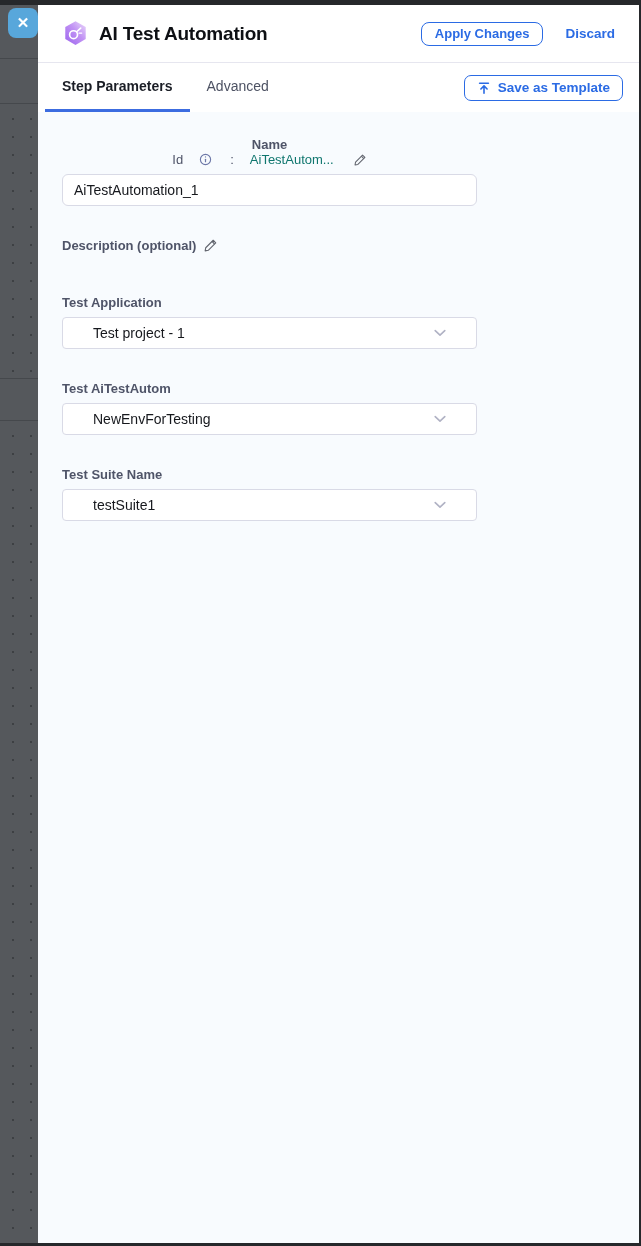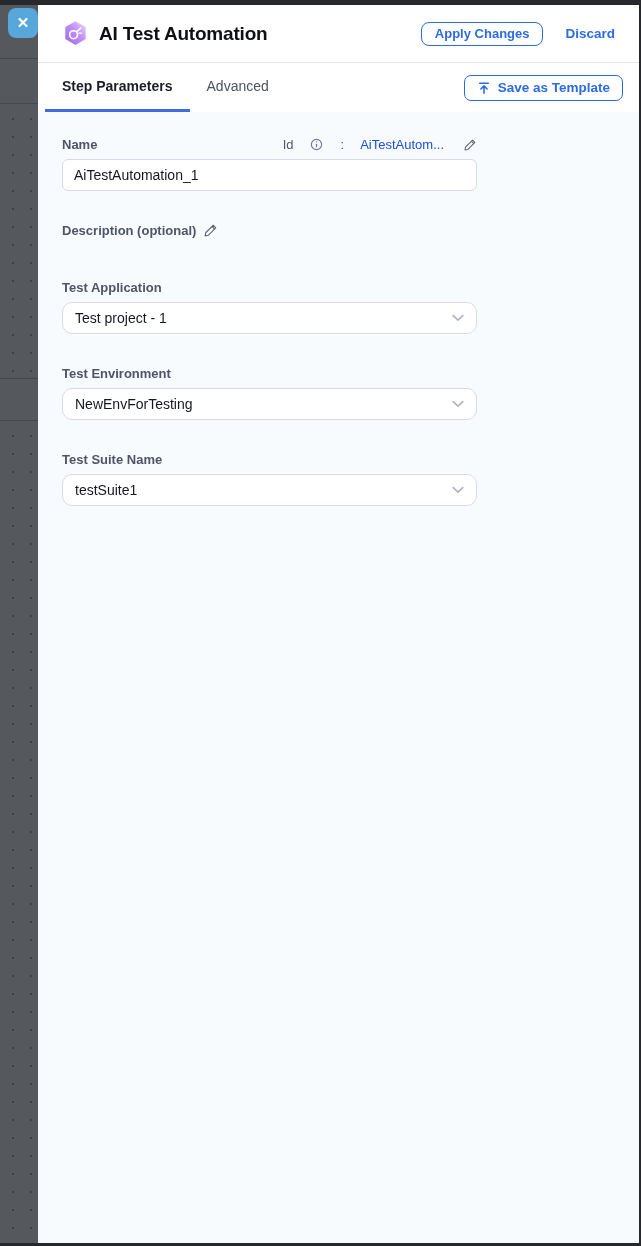--- a/index.html
+++ b/index.html
@@ -104,29 +104,30 @@
   
   .form-area {
     flex: 1; background: #f8fbfe;
     padding: 25px 24px 0 24px;
   }
   .form-content { width: 415px; }
 
   .name-row {
     display: flex; align-items: center; justify-content: space-between;
     margin-bottom: 7px;
+    flex-direction: column;
   }
   .field-label {
     font-size: 13px; font-weight: 600; color: #4f5468;
   }
   .id-row { display: flex; align-items: center; gap: 16px; }
   .id-label { font-size: 13px; color: #4f5468; }
   .id-colon { font-size: 13px; color: #4f5468; margin-left: 2px; }
   .id-value {
-    font-size: 13px; color: #1d4ed8; text-decoration: none; cursor: pointer;
+    font-size: 13px; color: #0f766e; text-decoration: none; cursor: pointer;
   }
   .icon-btn {
     background: none; border: none; padding: 0; cursor: pointer;
     display: inline-flex; align-items: center;
   }
 
   .text-input {
     width: 415px; height: 32px;
     border: 1px solid #d9dae6; border-radius: 6px;
     background: #ffffff; padding: 0 11px;
@@ -137,22 +138,22 @@
 
   .desc-row {
     display: flex; align-items: center; gap: 7px;
     margin-bottom: 42px;
   }
 
   .select-group { margin-bottom: 32px; }
   .select-group .field-label { display: block; margin-bottom: 7px; }
   .select-box {
     width: 415px; height: 32px;
-    border: 1px solid #d9dae6; border-radius: 10px;
-    background: #ffffff; padding: 0 12px;
+    border: 1px solid #d9dae6; border-radius: 4px;
+    background: #ffffff; padding: 0 30px;
     display: flex; align-items: center; justify-content: space-between;
     cursor: pointer;
   }
   .select-value { font-size: 14px; color: #16181d; }
   svg { display: block; }
 </style>
 </head>
 <body>
 
 <div class="top-bar"></div>
@@ -260,21 +261,21 @@
           <span class="select-value">Test project - 1</span>
           <span>
             <svg viewBox="0 0 12 8" width="12" height="8">
                 <path d="M1.2 1.6 L6 6.2 L10.8 1.6" fill="none" stroke="#b0b2c4" stroke-width="1.6" stroke-linecap="round" stroke-linejoin="round"></path>
               </svg>
           </span>
         </div>
       </div>
 
       <div class="select-group">
-        <span class="field-label">Test Environment</span>
+        <span class="field-label">Test AiTestAutom</span>
         <div class="select-box">
           <span class="select-value">NewEnvForTesting</span>
           <span>
             <svg viewBox="0 0 12 8" width="12" height="8">
                 <path d="M1.2 1.6 L6 6.2 L10.8 1.6" fill="none" stroke="#b0b2c4" stroke-width="1.6" stroke-linecap="round" stroke-linejoin="round"></path>
               </svg>
           </span>
         </div>
       </div>
 

